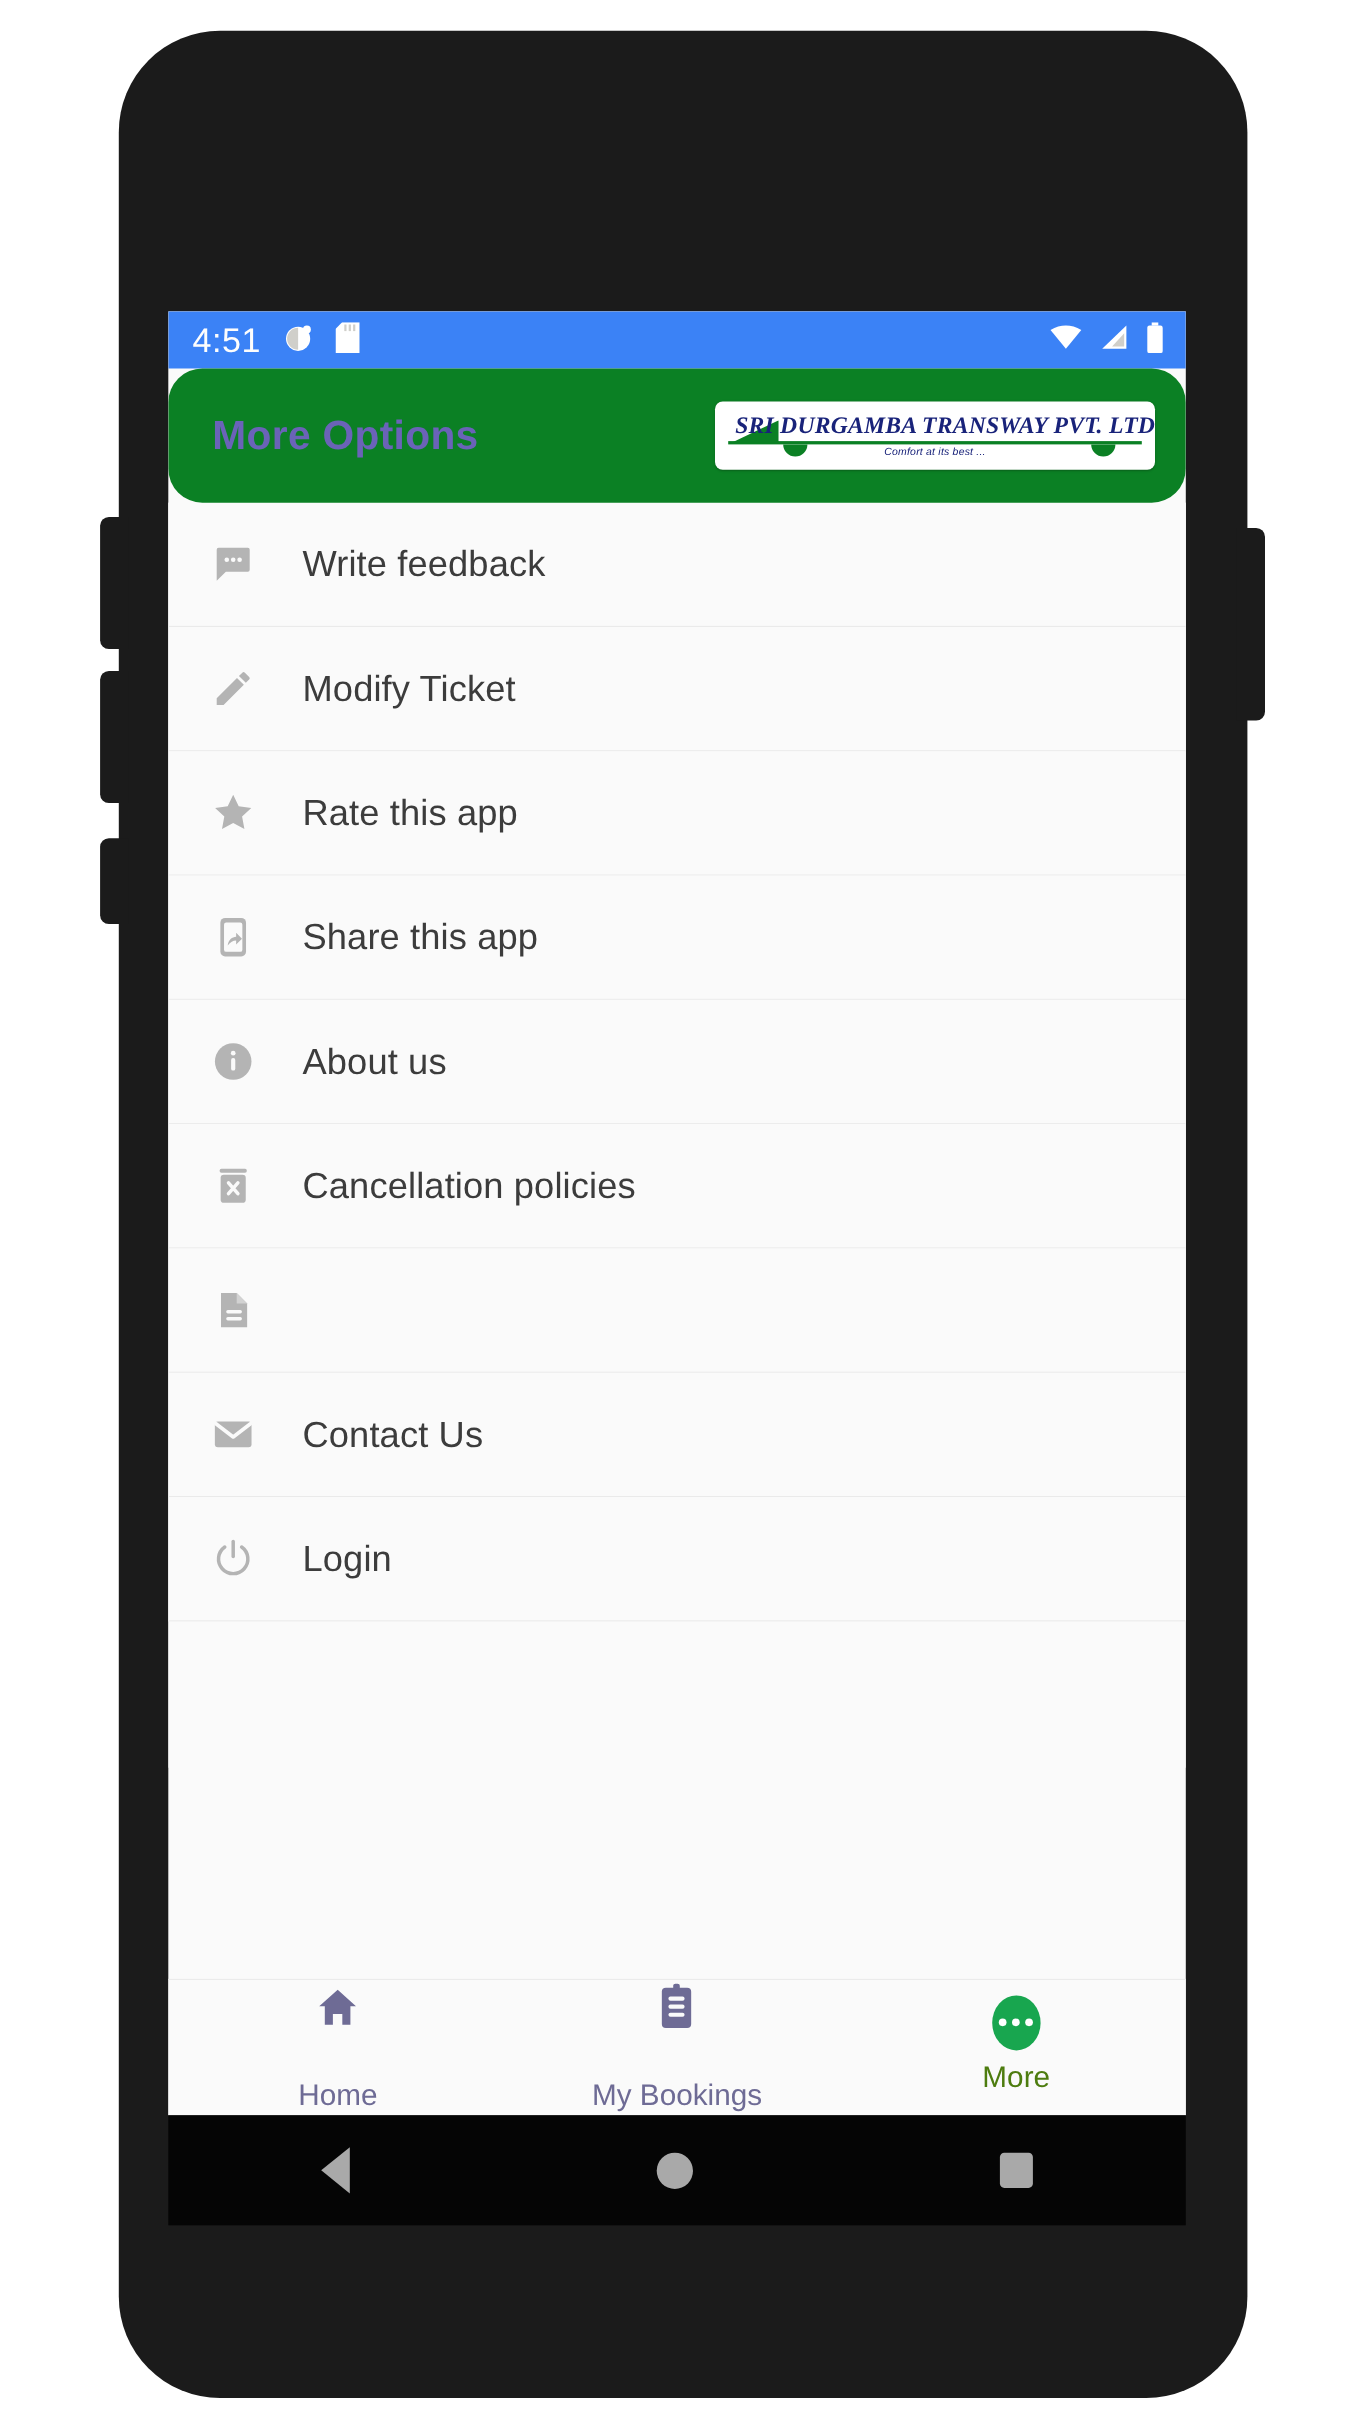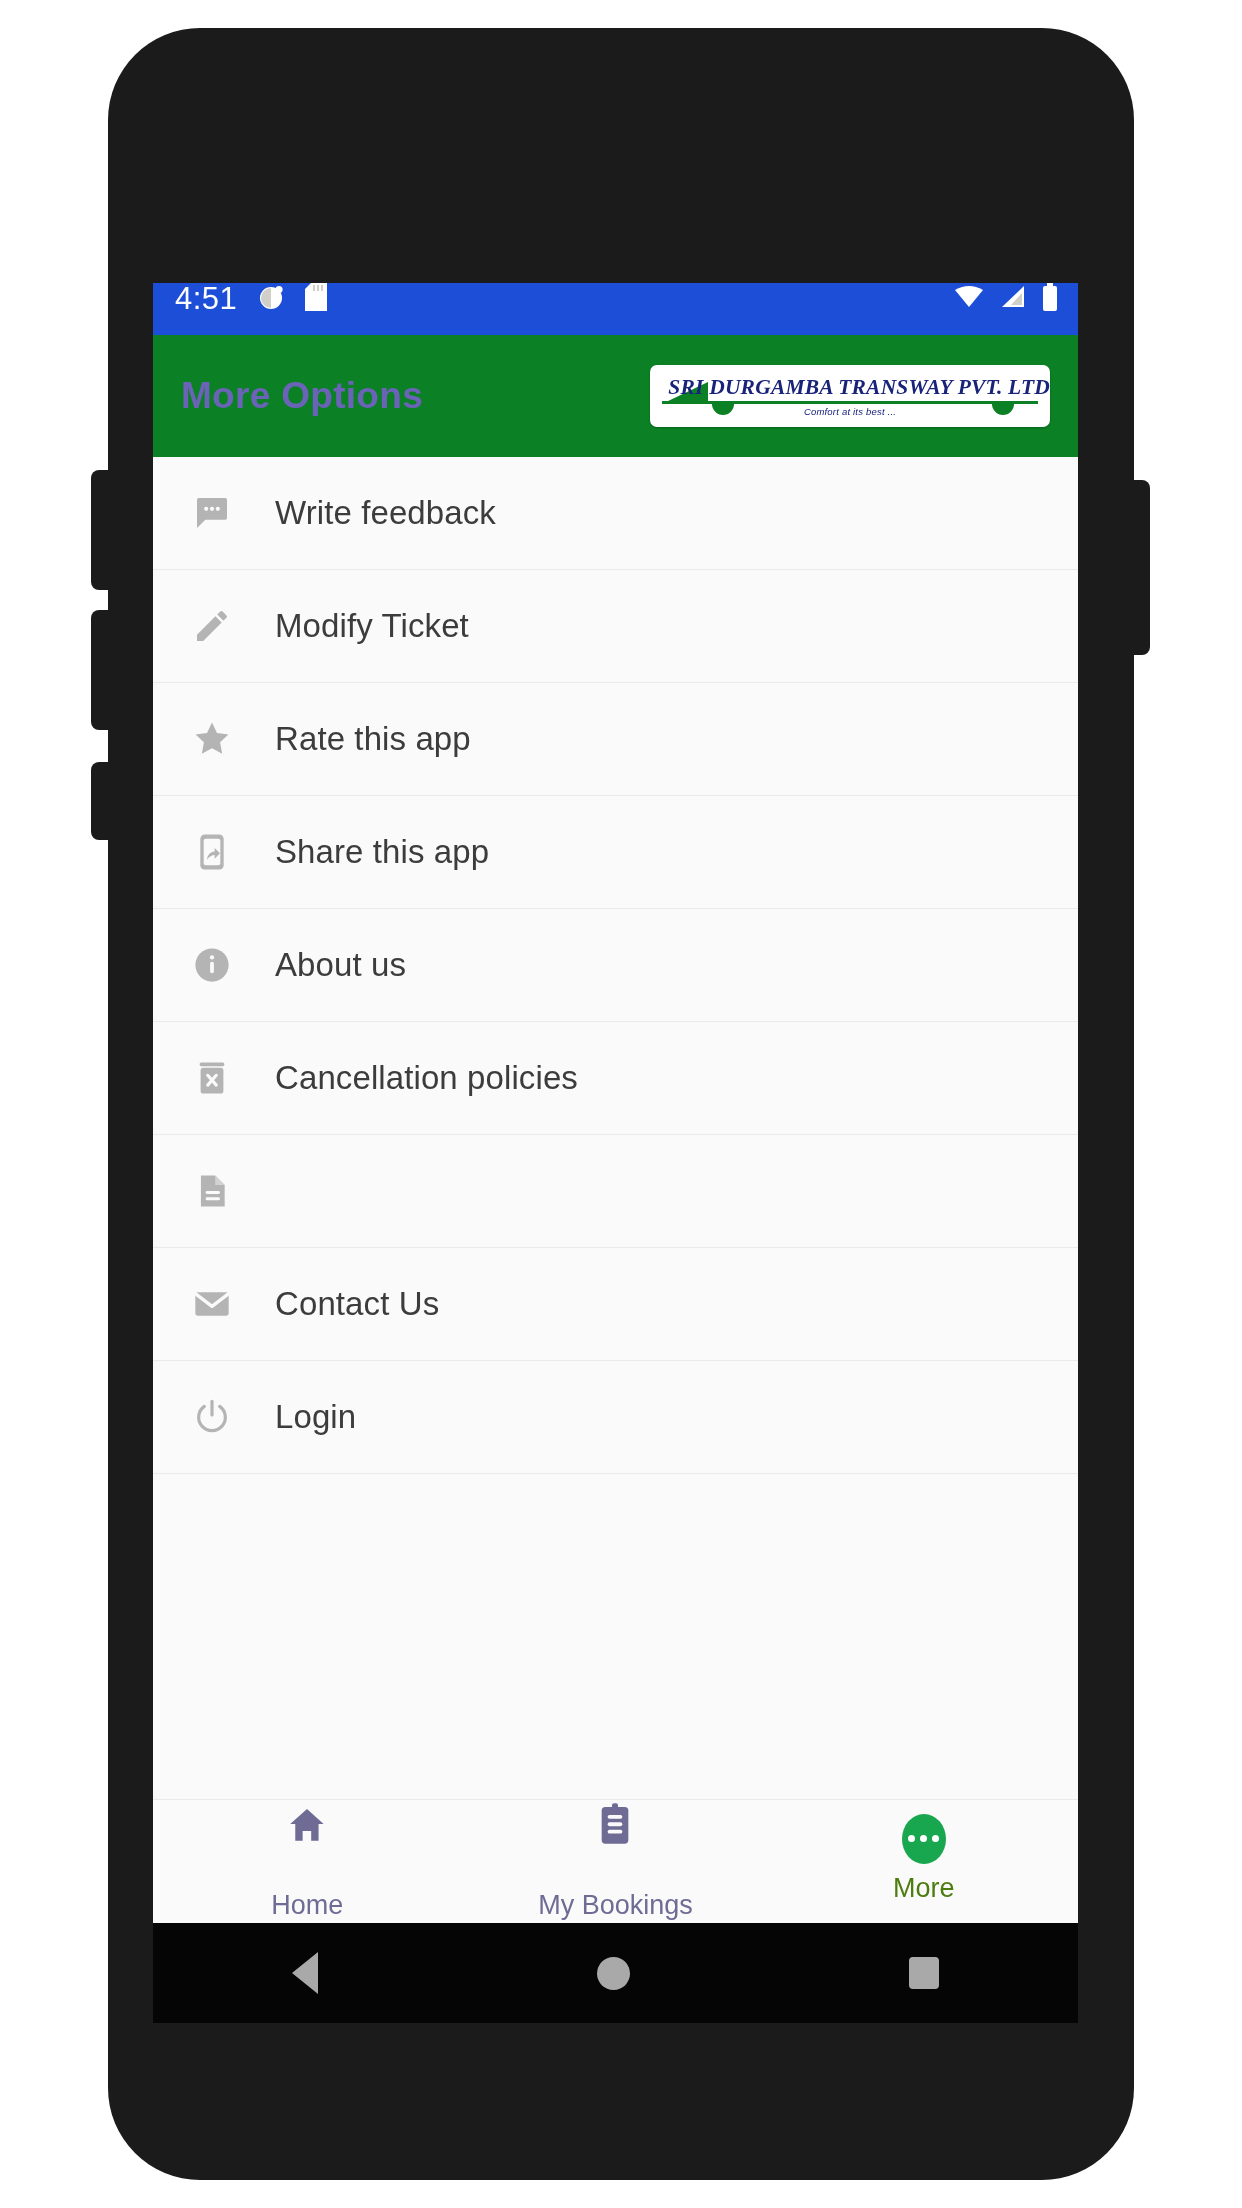--- a/index.html
+++ b/index.html
@@ -49,23 +49,23 @@
     width: 925px;
     height: 1640px;
     background: #fafafa;
     overflow: hidden;
   }
 
   
   #status-bar {
     position: relative;
     height: 52px;
-    background: #1d4ed8;
-    display: flex;
-    align-items: flex-start;
+    background: #3b82f6;
+    display: flex;
+    align-items: center;
     padding: 0 20px 0 22px;
     color: #ffffff;
   }
   #status-time {
     font-size: 31px;
     font-weight: 400;
     letter-spacing: 0.5px;
     color: #fdfdfd;
     margin-right: 22px;
     line-height: 1;
@@ -78,21 +78,22 @@
     gap: 16px;
   }
 
   
   #app-bar {
     position: relative;
     height: 122px;
     background: #0b8024;
     display: flex;
     align-items: center;
-    padding: 0 28px 0 28px;
+    padding: 0 28px 0 40px;
+    border-radius: 31px;
   }
   #app-title {
     font-size: 37px;
     font-weight: 700;
     color: #6a63b8;
     letter-spacing: 0.3px;
     white-space: nowrap;
   }
   #logo-card {
     margin-left: auto;

